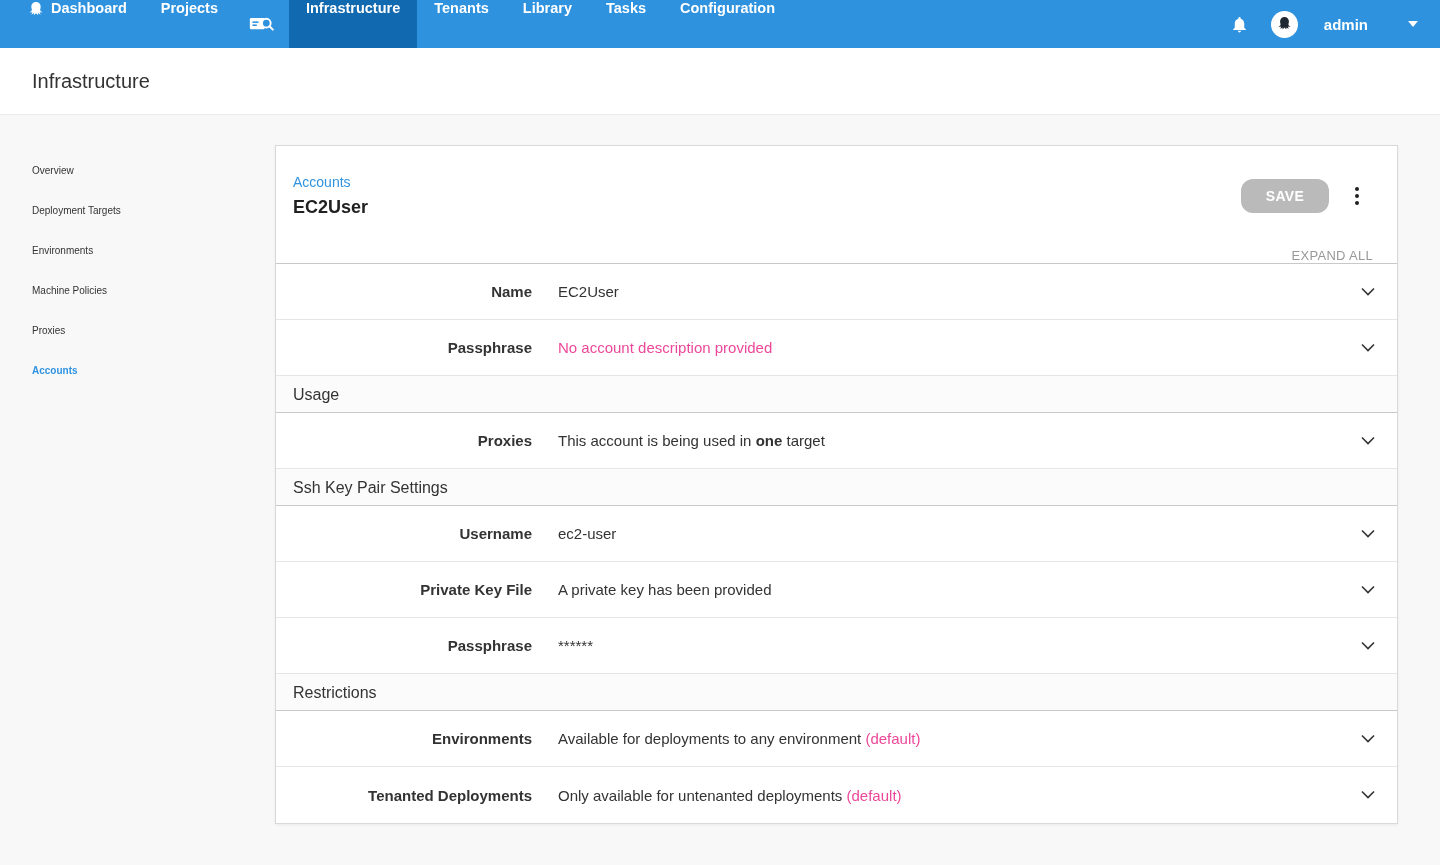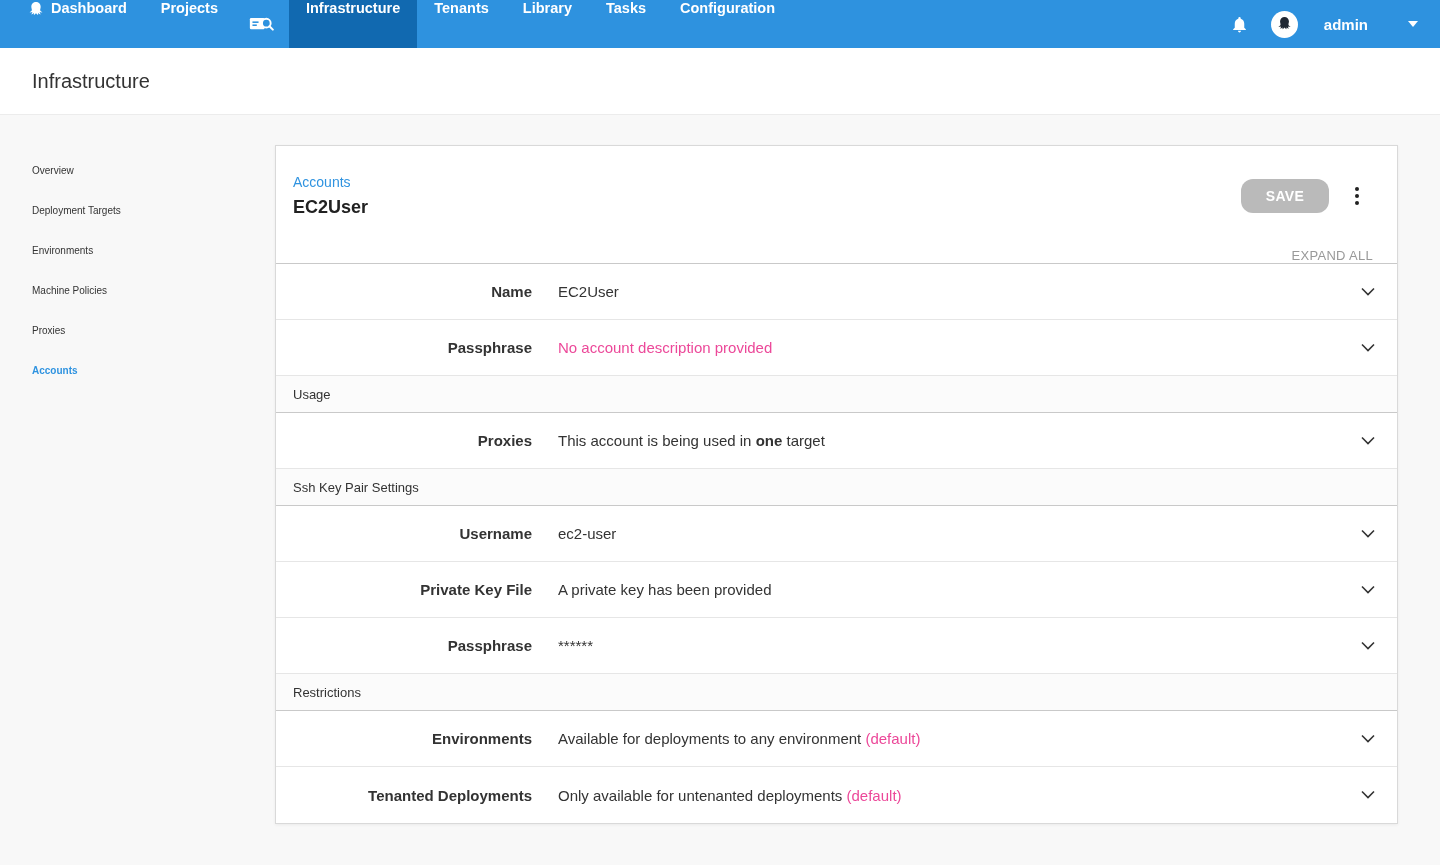--- a/index.html
+++ b/index.html
@@ -94,21 +94,21 @@
   }
   .row:last-child { border-bottom:none; }
   .row-label { flex:0 0 256px; text-align:right; font-size:15px; font-weight:bold; color:#333; }
   .row-value { margin-left:26px; font-size:15px; color:#333; }
   .row-value .bold { font-weight:bold; }
   .muted { color:#ec4899; }
   .chevron { position:absolute; right:22px; top:50%; transform:translateY(-50%); display:flex; }
 
   .section-header {
     height:38px; line-height:37px; padding-left:17px;
-    font-size:13px; color:#333; background:#fbfbfb;
+    font-size:16px; color:#333; background:#fbfbfb;
     border-bottom:1px solid #c9c9c9;
     border-top:1px solid #c9c9c9;
     margin-top:-1px;
   }
 </style>
 </head>
 <body>
 
 <div class="topnav">
   <div class="nav-left">

